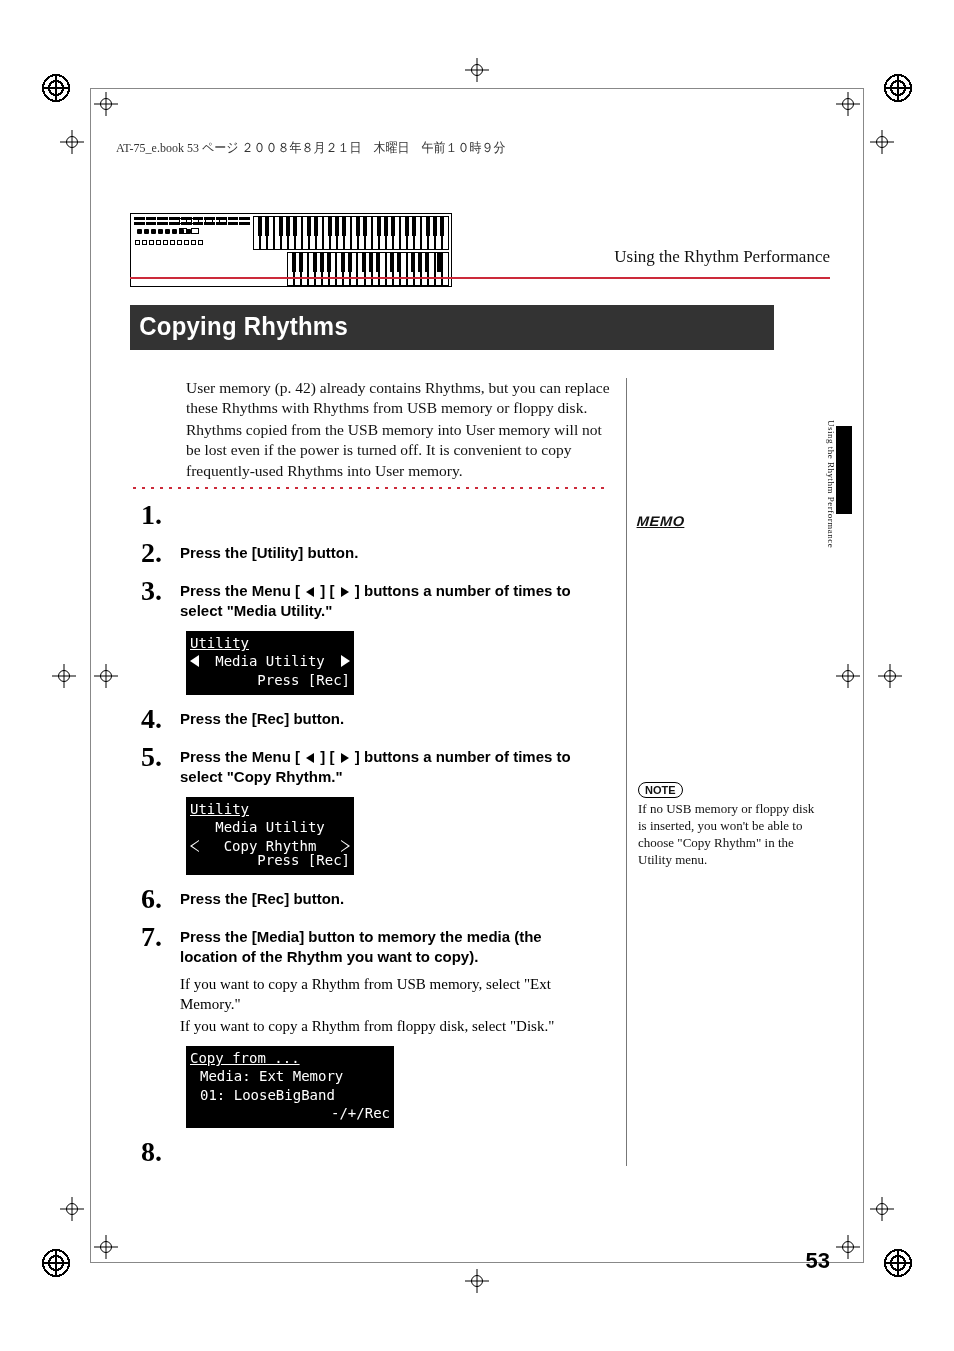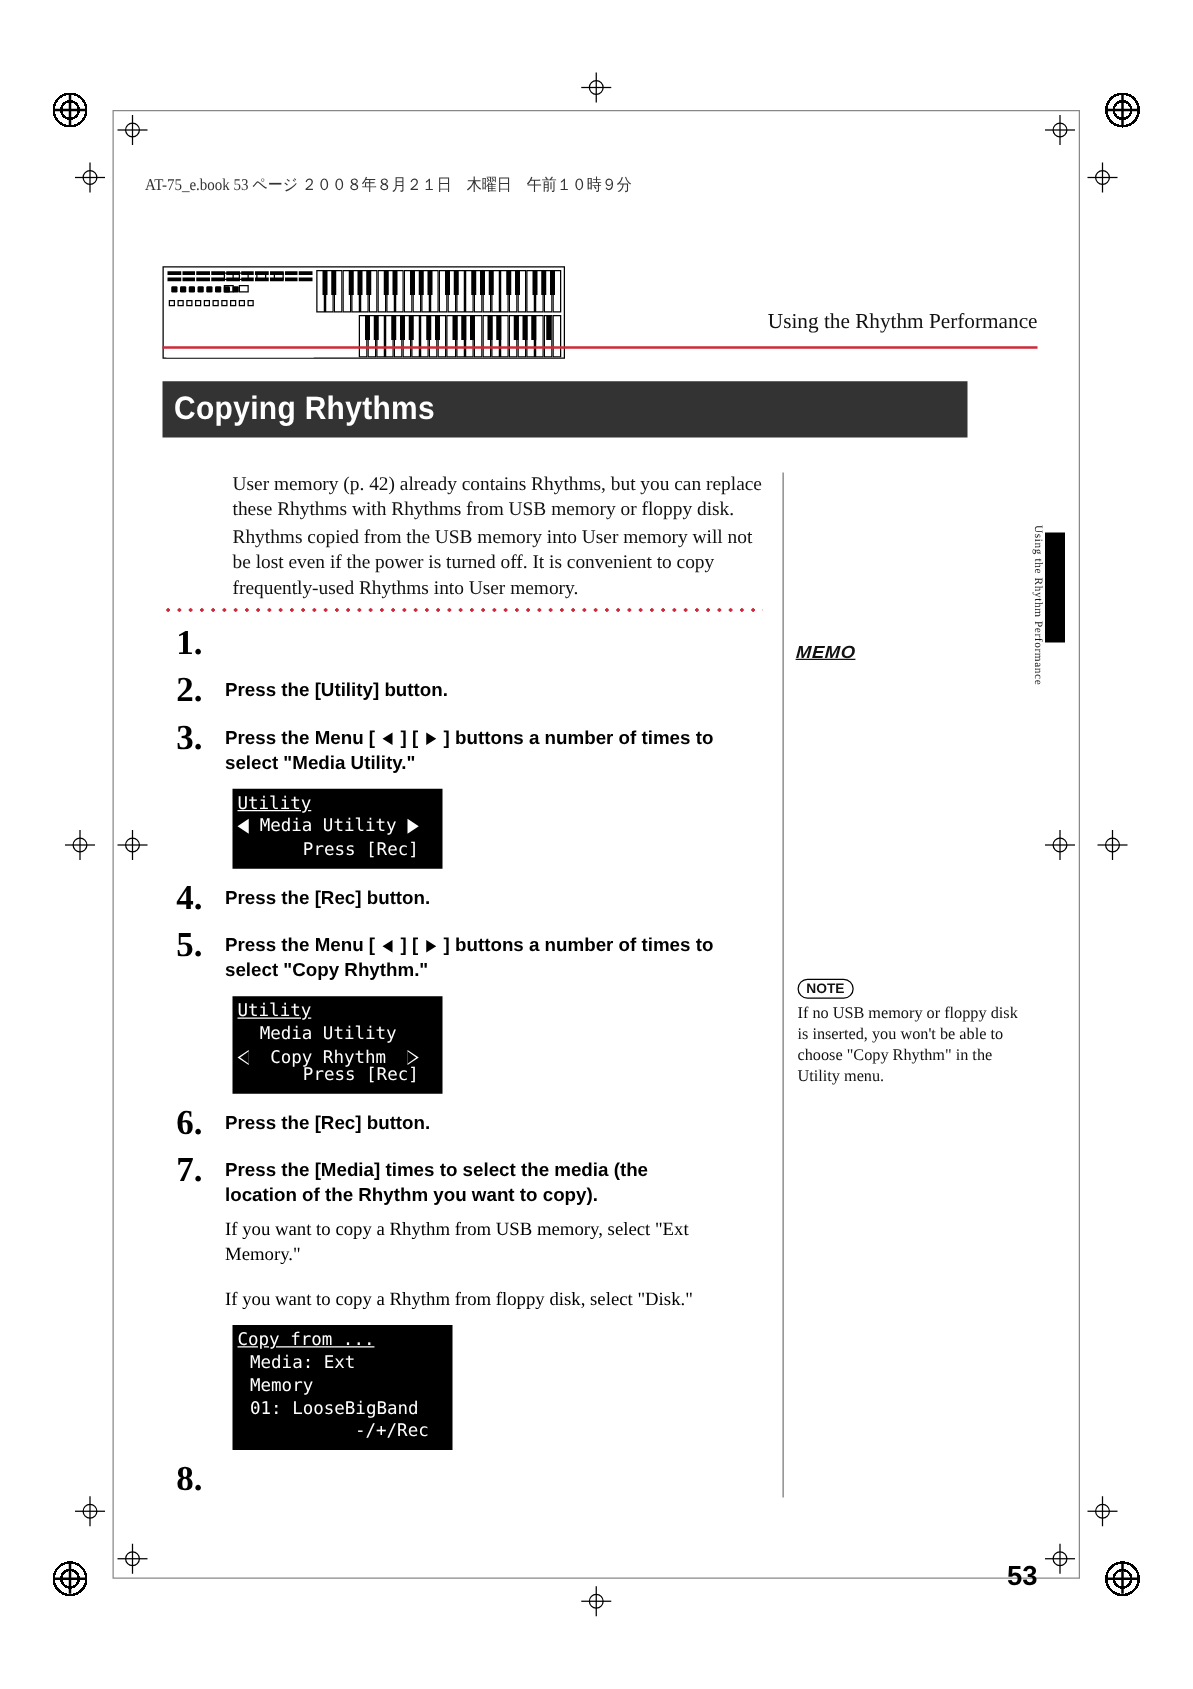--- a/index.html
+++ b/index.html
@@ -195,21 +195,21 @@
     margin-top:6px;
   }
   .lcd {
     margin-left:56px;
     margin-top:10px;
     width:168px;
     background:#000;
     color:#fff;
     font-family: "Lucida Console", Monaco, monospace;
     font-size:14px;
-    padding:3px 19px 6px 4px;
+    padding:3px 4px 6px 4px;
     line-height:1.3;
   }
   .lcd .hdr { text-decoration:underline; }
   .lcd .row { display:flex; align-items:center; justify-content:space-between; }
   .lcd .row .mid { flex:1; text-align:center; }
   .tri-l, .tri-r {
     display:inline-block; width:0; height:0; border-top:6px solid transparent; border-bottom:6px solid transparent;
   }
   .tri-l { border-right:9px solid #fff; }
   .tri-r { border-left:9px solid #fff; }
@@ -572,27 +572,27 @@
       </div>
 
       <div class="step">
         <div class="step-num">6</div>
         <div class="step-text">Press the [Rec] button.</div>
       </div>
 
       <div class="step">
         <div class="step-num">7</div>
         <div class="step-text">
-          <span>Press the [Media] times to select the media (the location of the Rhythm you want to copy).</span>
+          <span>Press the [Media] button to memory the media (the location of the Rhythm you want to copy).</span>
           <div class="step-sub">If you want to copy a Rhythm from USB memory, select "Ext Memory."</div>
-          <div class="step-sub" style="margin-top:16px">If you want to copy a Rhythm from floppy disk, select "Disk."</div>
-        </div>
-      </div>
-
-      <div class="lcd" style="width:176px">
+          <div class="step-sub" style="margin-top:2px">If you want to copy a Rhythm from floppy disk, select "Disk."</div>
+        </div>
+      </div>
+
+      <div class="lcd" style="width:208px">
         <div class="hdr">Copy from ...</div>
         <div style="padding-left:10px">Media: Ext Memory</div>
         <div style="padding-left:10px">01: LooseBigBand</div>
         <div class="right">-/+/Rec</div>
       </div>
 
       <div class="step">
         <div class="step-num">8</div>
       </div>
 

